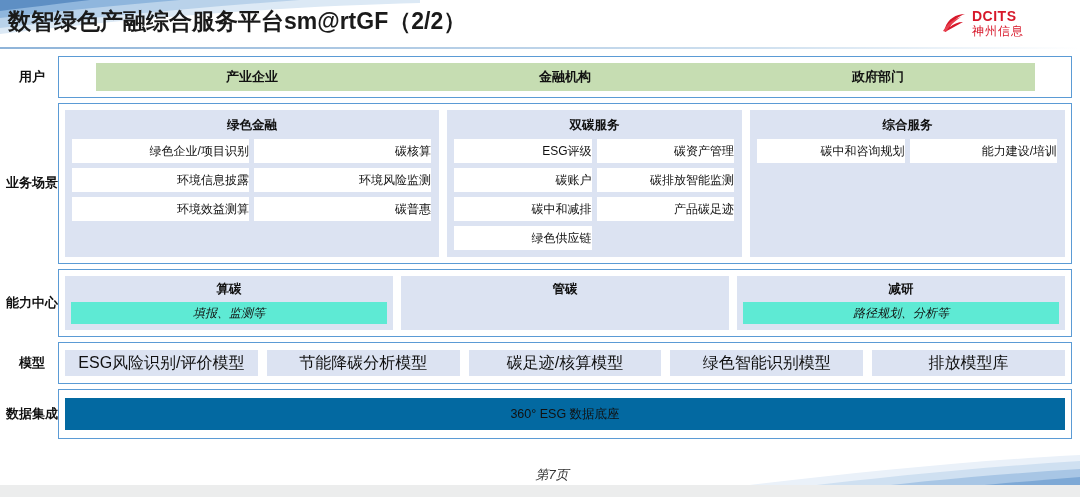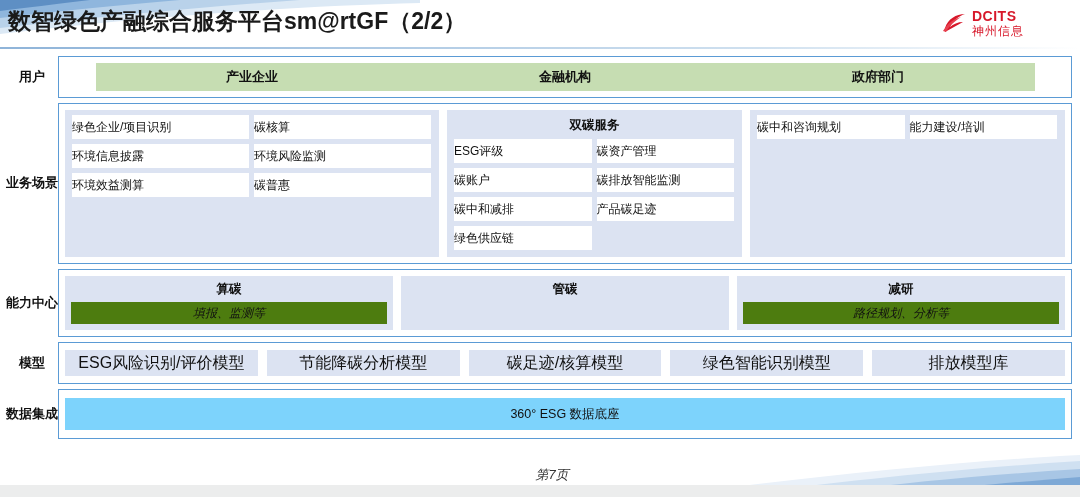--- a/index.html
+++ b/index.html
@@ -46,42 +46,42 @@
   }
   
   #biz-body{display:flex;gap:8px;padding:6px;}
   .biz-group{background:#dce3f2;padding:5px 7px 7px 7px;box-sizing:border-box;}
   .biz-group.g1{width:38%;}
   .biz-group.g2{width:30%;}
   .biz-group.g3{width:32%;}
   .biz-title{font-size:12.5px;font-weight:bold;color:#111;text-align:center;margin:2px 0 5px;}
   .biz-cells{display:flex;flex-wrap:wrap;gap:5px;}
   .biz-cell{
-    background:#ffffff;font-size:12px;color:#111;text-align:left;
+    background:#ffffff;font-size:12px;color:#111;text-align:right;
     height:24px;line-height:24px;box-sizing:border-box;
     width:calc(50% - 3px);
   }
   
   #cap-body{display:flex;gap:8px;padding:6px;}
   .cap-group{flex:1;background:#dce3f2;padding:4px 6px 6px;box-sizing:border-box;}
   .cap-title{font-size:12.5px;font-weight:bold;color:#111;text-align:center;margin:1px 0 4px;}
   .cap-sub{
-    background:#4d7c0f;font-size:12px;font-style:italic;color:#111;
+    background:#5eead4;font-size:12px;font-style:italic;color:#111;
     text-align:center;height:22px;line-height:22px;
   }
   
   #model-body{display:flex;gap:9px;padding:7px 6px;}
   .model-chip{
     flex:1;background:#dce3f2;font-size:16px;color:#111;text-align:center;
     height:26px;line-height:26px;
   }
   
   #data-body{padding:8px 6px;}
   #data-chip{
-    background:#7dd3fc;font-size:12.5px;color:#111;text-align:center;
+    background:#0369a1;font-size:12.5px;color:#111;text-align:center;
     height:32px;line-height:32px;
   }
   
   #pagefoot{
     position:absolute;left:12px;top:466px;width:1080px;text-align:center;
     font-size:13px;font-style:italic;color:#333;
   }
 </style>
 </head>
 <body>
@@ -131,20 +131,21 @@
       <div class="user-chip">金融机构</div>
       <div class="user-chip">政府部门</div>
     </div>
   </div>
 
   <div class="row">
     <div class="rowlabel">业务场景</div>
     <div class="rowbody" id="biz-body">
 
       <div class="biz-group g1">
+        <div class="biz-title">绿色金融</div>
         <div class="biz-cells">
           <div class="biz-cell">绿色企业/项目识别</div>
           <div class="biz-cell">碳核算</div>
           <div class="biz-cell">环境信息披露</div>
           <div class="biz-cell">环境风险监测</div>
           <div class="biz-cell">环境效益测算</div>
           <div class="biz-cell">碳普惠</div>
         </div>
       </div>
 
@@ -155,20 +156,21 @@
           <div class="biz-cell">碳资产管理</div>
           <div class="biz-cell">碳账户</div>
           <div class="biz-cell">碳排放智能监测</div>
           <div class="biz-cell">碳中和减排</div>
           <div class="biz-cell">产品碳足迹</div>
           <div class="biz-cell">绿色供应链</div>
         </div>
       </div>
 
       <div class="biz-group g3">
+        <div class="biz-title">综合服务</div>
         <div class="biz-cells">
           <div class="biz-cell">碳中和咨询规划</div>
           <div class="biz-cell">能力建设/培训</div>
         </div>
       </div>
 
     </div>
   </div>
 
   <div class="row">

